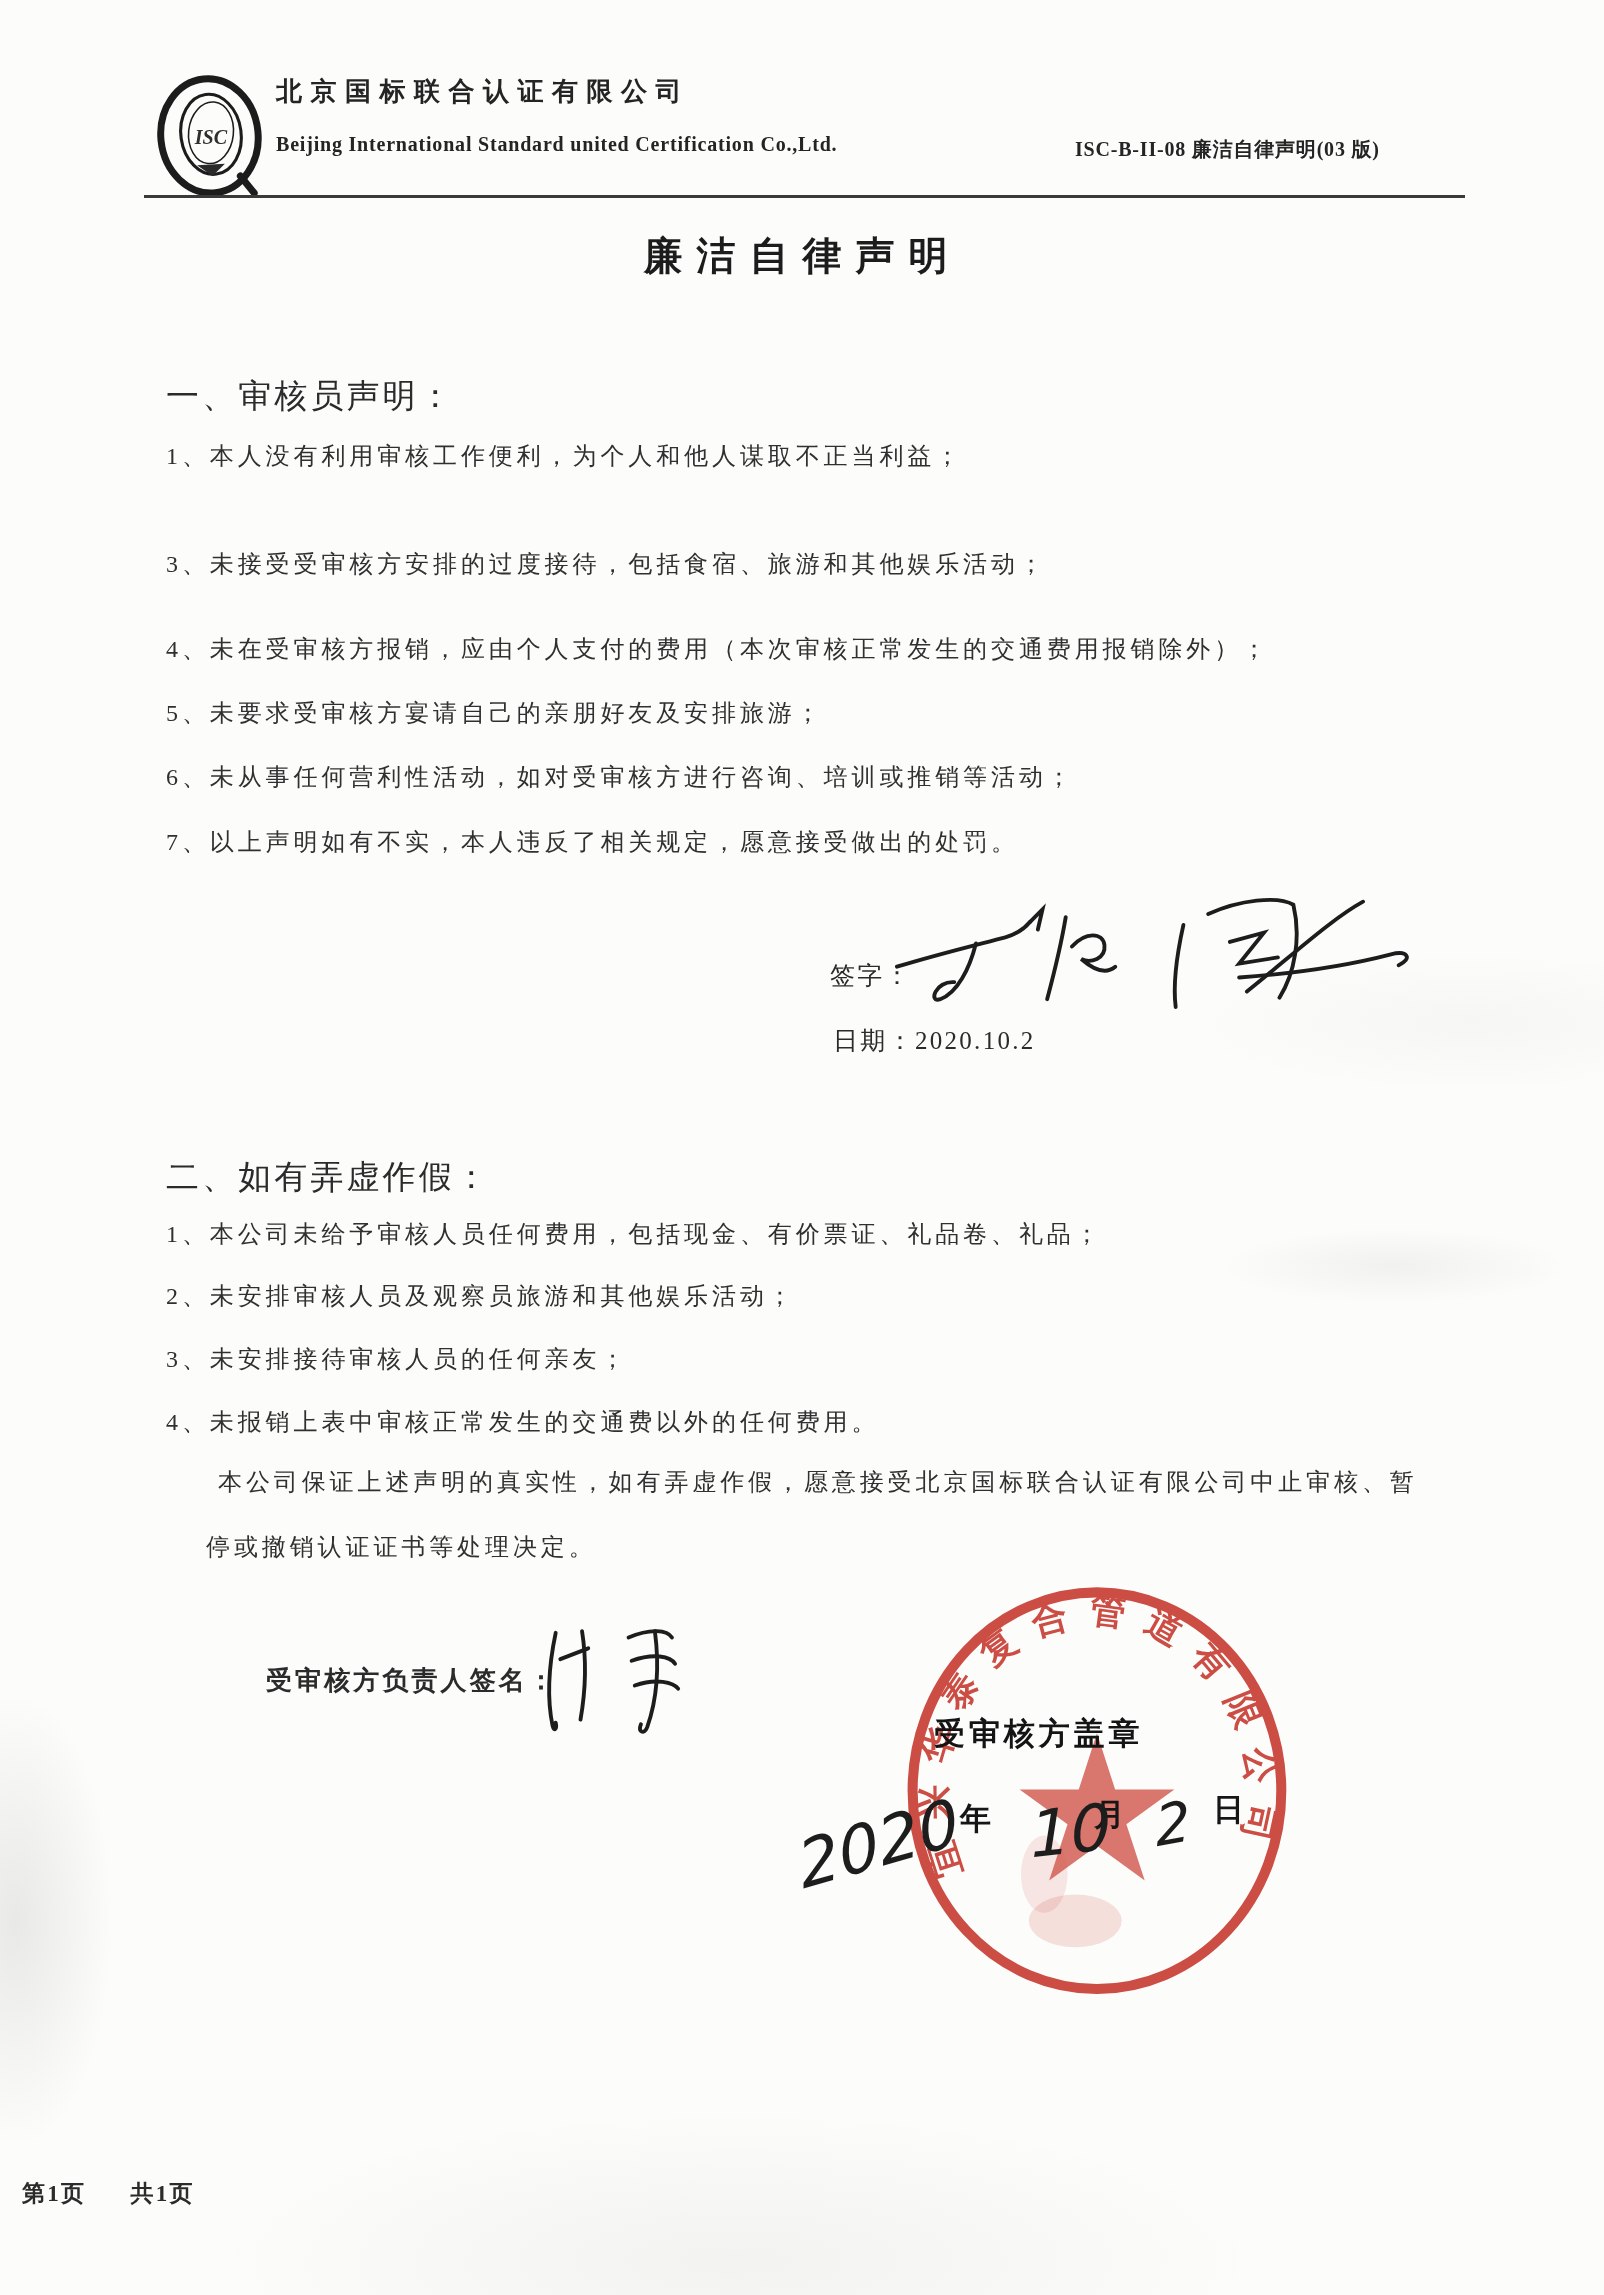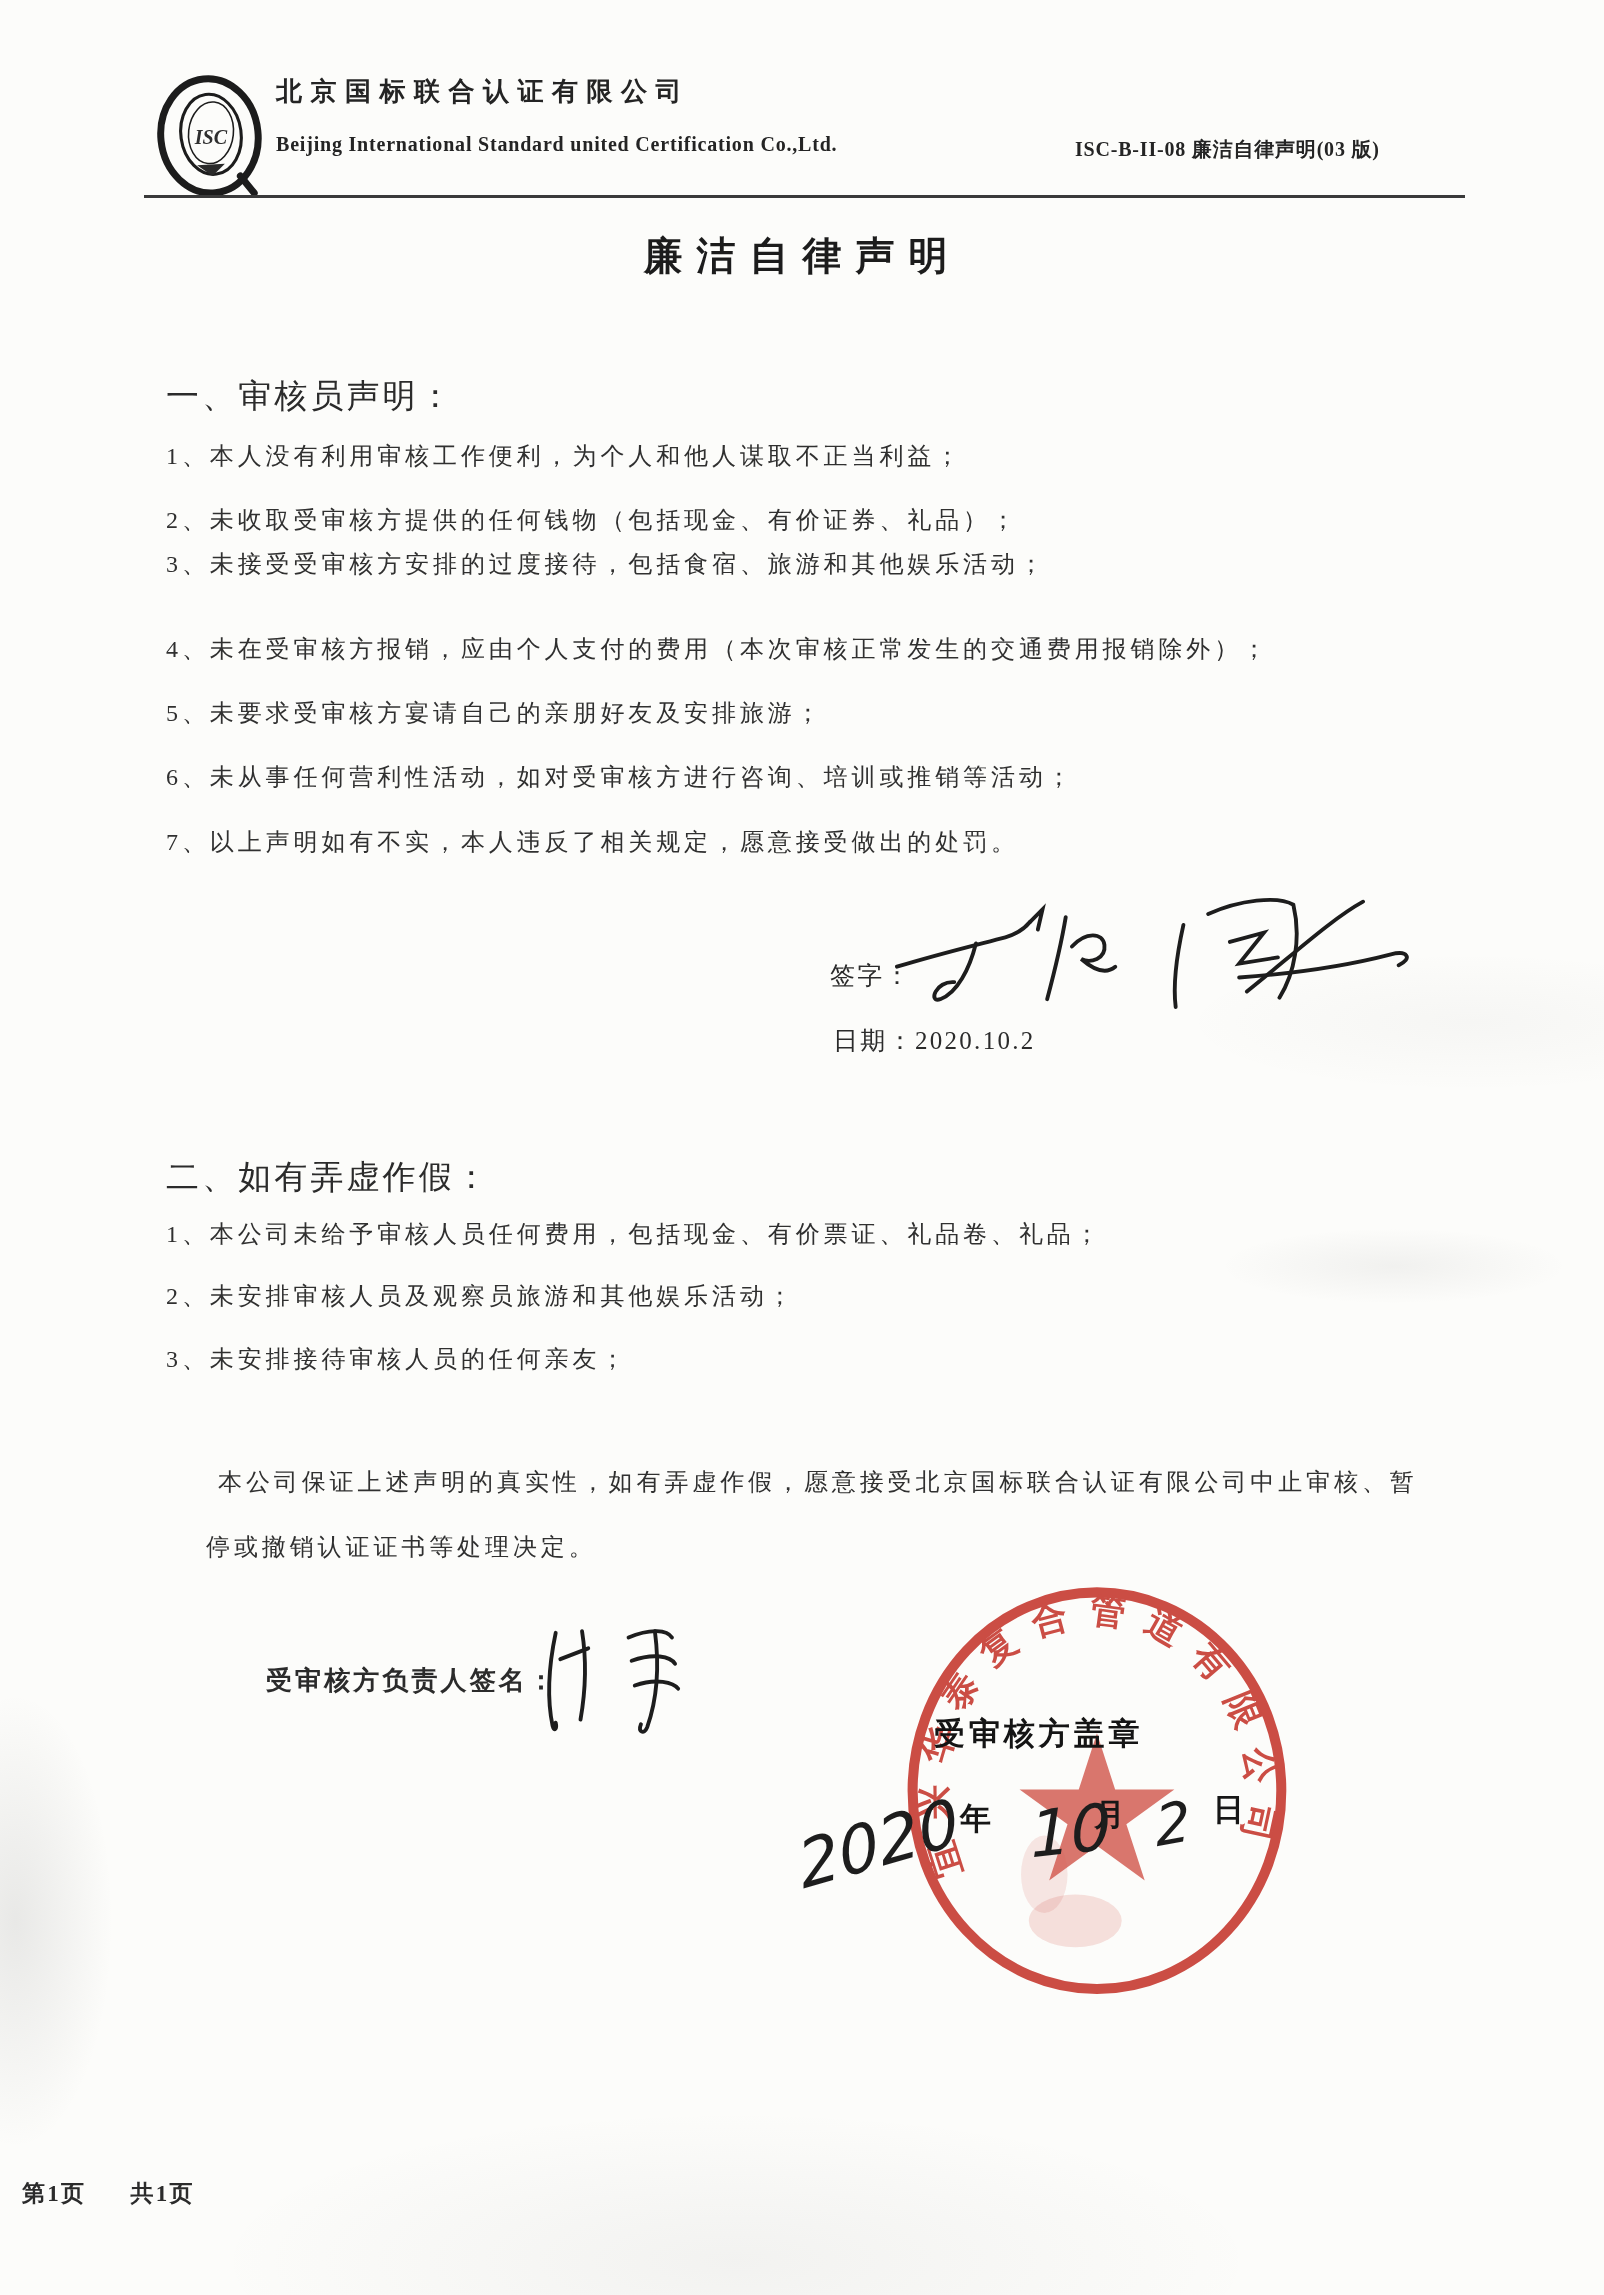--- a/index.html
+++ b/index.html
@@ -56,21 +56,20 @@
 
   <div class="abs company-cn">北京国标联合认证有限公司</div>
   <div class="abs company-en">Beijing International Standard united Certification Co.,Ltd.</div>
   <div class="abs form-code">ISC-B-II-08 廉洁自律声明(03 版)</div>
   <div class="abs divider"></div>
 
   <div class="abs doc-title">廉洁自律声明</div>
 
   <div class="abs h1" style="left:166px;top:374px;">一、审核员声明：</div>
   <div class="abs item" style="left:166px;top:440px;">1、本人没有利用审核工作便利，为个人和他人谋取不正当利益；</div>
-  <div class="abs item" style="left:166px;top:504px;">2、未收取受审核方提供的任何钱物（包括现金、有价证券、礼品）；</div>
   <div class="abs item" style="left:166px;top:548px;">3、未接受受审核方安排的过度接待，包括食宿、旅游和其他娱乐活动；</div>
   <div class="abs item" style="left:166px;top:633px;">4、未在受审核方报销，应由个人支付的费用（本次审核正常发生的交通费用报销除外）；</div>
   <div class="abs item" style="left:166px;top:697px;">5、未要求受审核方宴请自己的亲朋好友及安排旅游；</div>
   <div class="abs item" style="left:166px;top:761px;">6、未从事任何营利性活动，如对受审核方进行咨询、培训或推销等活动；</div>
   <div class="abs item" style="left:166px;top:826px;">7、以上声明如有不实，本人违反了相关规定，愿意接受做出的处罚。</div>
 
   <div class="abs sig-label">签字：</div>
   <div class="abs" style="left:883px;top:883px;width:542px;height:155px;">
     <svg width="542" height="155" viewBox="0 0 700 200">
       <g fill="none" stroke="#1d1d1d" stroke-width="5" stroke-linecap="round">
@@ -88,20 +87,21 @@
         <path d="M460,122 C540,116 610,104 656,92 C678,86 684,98 666,106"></path>
       </g>
     </svg>
   </div>
   <div class="abs date-line">日期：2020.10.2</div>
 
   <div class="abs h1" style="left:166px;top:1155px;">二、如有弄虚作假：</div>
   <div class="abs item" style="left:166px;top:1218px;">1、本公司未给予审核人员任何费用，包括现金、有价票证、礼品卷、礼品；</div>
   <div class="abs item" style="left:166px;top:1280px;">2、未安排审核人员及观察员旅游和其他娱乐活动；</div>
   <div class="abs item" style="left:166px;top:1343px;">3、未安排接待审核人员的任何亲友；</div>
+  <div class="abs item" style="left:166px;top:1406px;">4、未报销上表中审核正常发生的交通费以外的任何费用。</div>
 
   <div class="abs para-line" style="left:218px;top:1466px;">本公司保证上述声明的真实性，如有弄虚作假，愿意接受北京国标联合认证有限公司中止审核、暂</div>
   <div class="abs para-line" style="left:166px;top:1531px;margin-left:40px;">停或撤销认证证书等处理决定。</div>
 
   <div class="abs sign2-label">受审核方负责人签名：</div>
   <div class="abs" style="left:534px;top:1611px;width:186px;height:132px;">
     <svg width="186" height="132" viewBox="0 0 240 170">
       <g fill="none" stroke="#1d1d1d" stroke-width="5" stroke-linecap="round">
         <path d="M28,28 C20,66 16,110 24,148 C26,156 30,152 28,144"></path>
         <path d="M34,62 l36,-14"></path>

